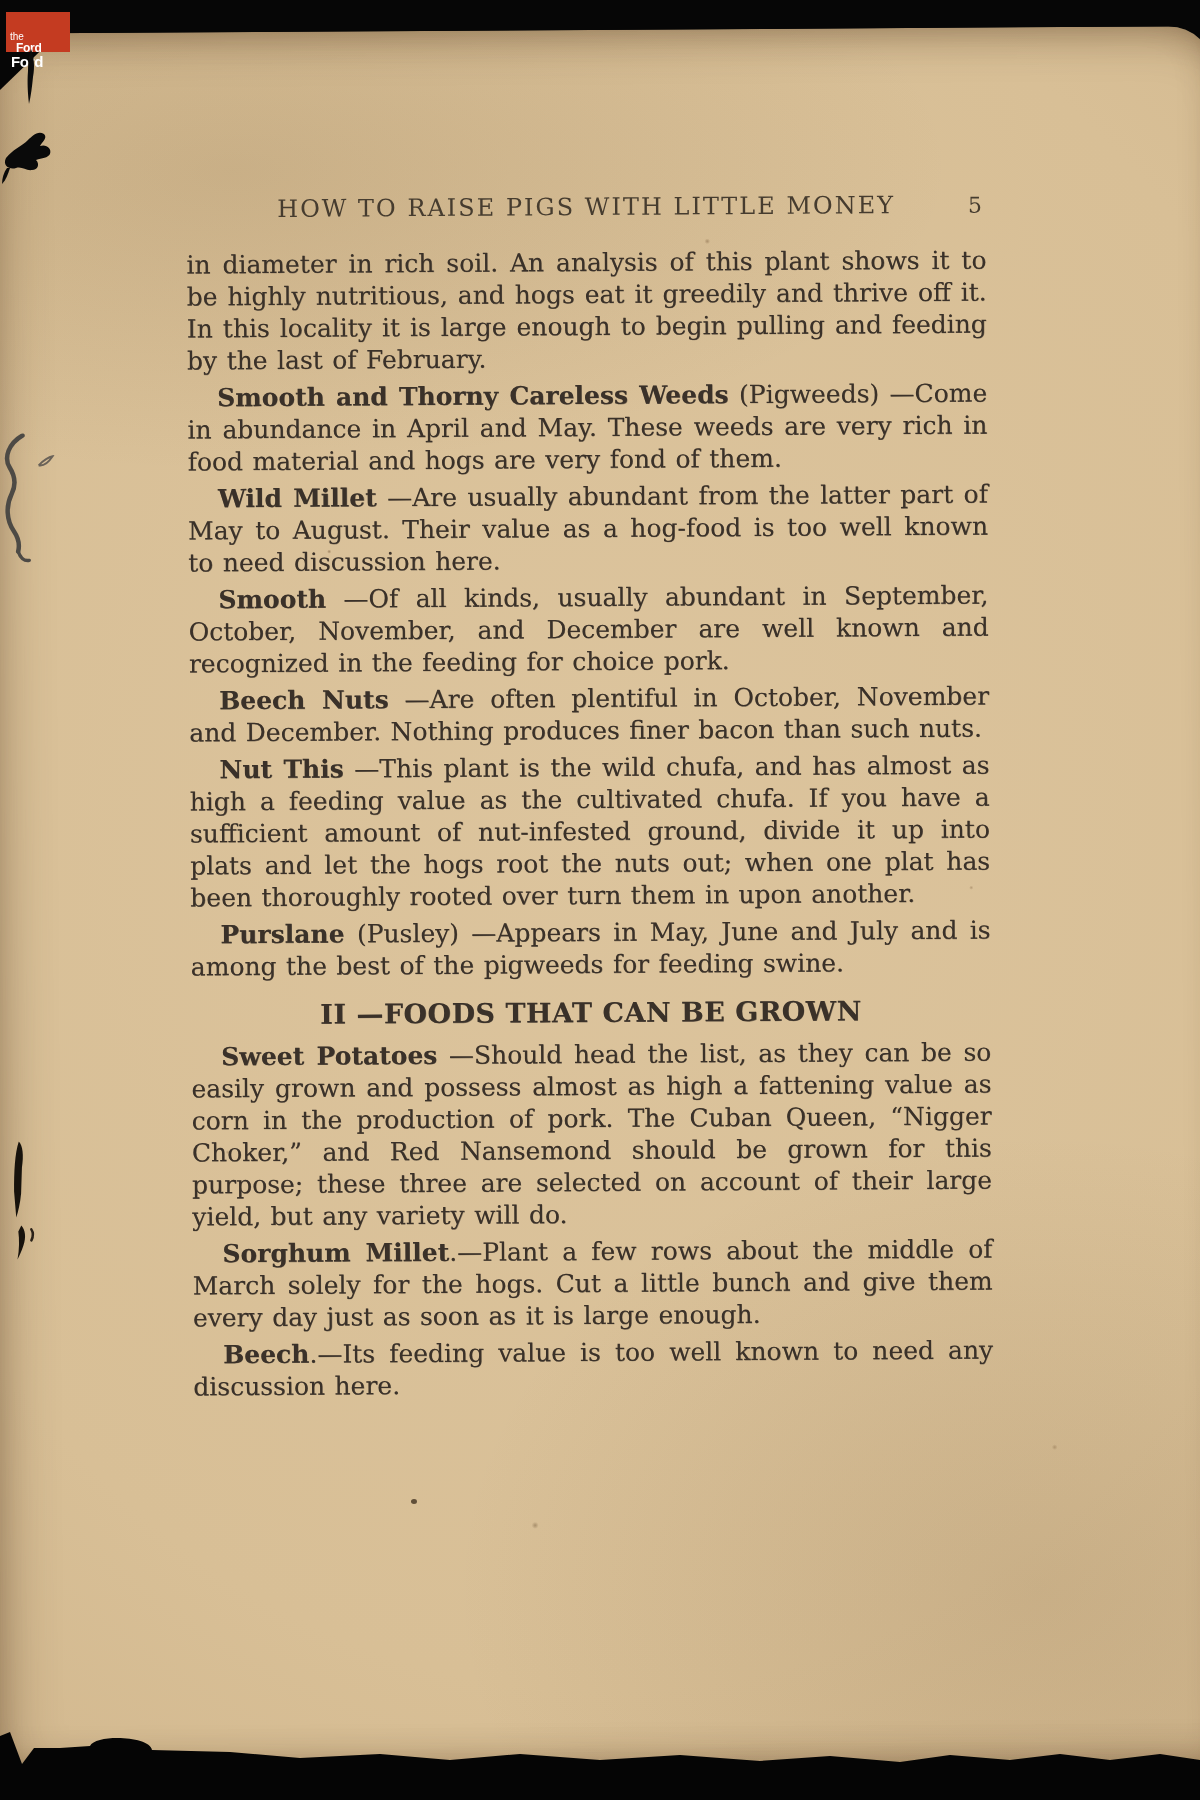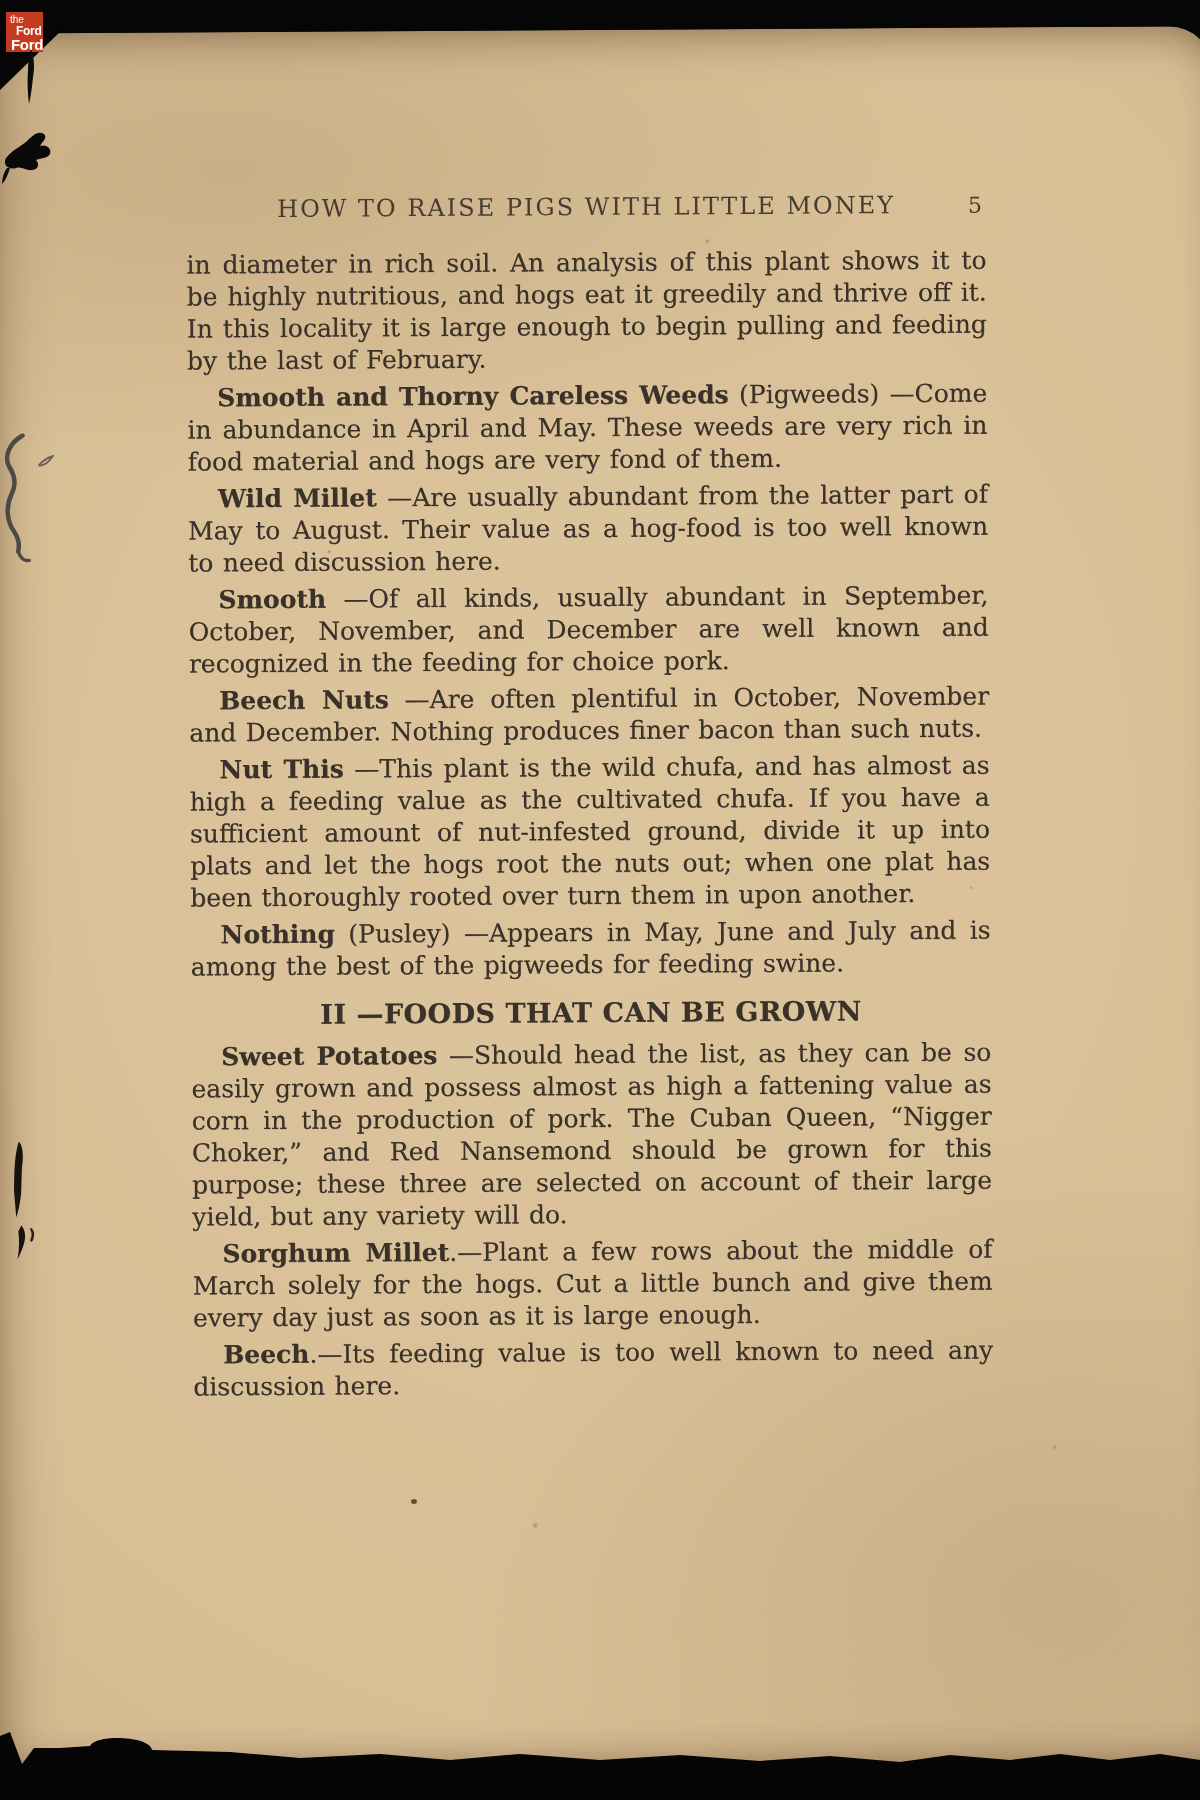--- a/index.html
+++ b/index.html
@@ -88,27 +88,27 @@
     background:#060606;
     clip-path:polygon(0 0,100% 0,0 100%);
     z-index:2;
   }
   .ragged-bottom{
     position:absolute;left:0;bottom:0;width:1200px;height:70px;z-index:3;
   }
 
   
   .logo{
-    position:absolute;left:6px;top:12px;width:37px;height:40px;
+    position:absolute;left:6px;top:12px;width:64px;height:40px;
     background:var(--logo-red);
     color:#fff;
     z-index:6;
     font-family:"Liberation Sans", sans-serif;
     line-height:1;
-    padding:3px 0 0 3px;
+    padding:20px 0 0 3px;
     box-sizing:border-box;
   }
   .logo .l1{display:block;font-size:10px;font-weight:400;margin-left:1px;}
   .logo .l2{display:block;font-size:12px;font-weight:700;margin-left:7px;margin-top:0px;letter-spacing:-0.3px;}
   .logo .l3{display:block;font-size:15px;font-weight:700;margin-left:2px;margin-top:0px;letter-spacing:-0.3px;}
 
   .artifact{position:absolute;z-index:6;}
   .in-paper{z-index:4;}
   .speck{
     position:absolute;width:6px;height:5px;border-radius:50%;
@@ -127,21 +127,21 @@
         <span class="pg-title">HOW TO RAISE PIGS WITH LITTLE MONEY</span>
         <span class="pg-num">5</span>
       </div>
       <div id="blocks">
           <p class="para no-indent">in diameter in rich soil.  An analysis of this plant shows it to be highly nutritious, and hogs eat it greedily and thrive off it.  In this locality it is large enough to begin pulling and feeding by the last of February.</p>
           <p class="para"><b>Smooth and Thorny Careless Weeds</b> (Pigweeds) —Come in abundance in April and May.  These weeds are very rich in food material and hogs are very fond of them.</p>
           <p class="para"><b>Wild Millet</b> —Are usually abundant from the latter part of May to August.  Their value as a hog-food is too well known to need discussion here.</p>
           <p class="para"><b>Smooth</b> —Of all kinds, usually abundant in September, October, November, and December are well known and recognized in the feeding for choice pork.</p>
           <p class="para"><b>Beech Nuts</b> —Are often plentiful in October, November and December.  Nothing produces finer bacon than such nuts.</p>
           <p class="para"><b>Nut This</b> —This plant is the wild chufa, and has almost as high a feeding value as the cultivated chufa.  If you have a sufficient amount of nut-infested ground, divide it up into plats and let the hogs root the nuts out; when one plat has been thoroughly rooted over turn them in upon another.</p>
-          <p class="para"><b>Nothing</b> (Pusley) —Appears in May, June and July and is among the best of the pigweeds for feeding swine.</p>
+          <p class="para"><b>Purslane</b> (Pusley) —Appears in May, June and July and is among the best of the pigweeds for feeding swine.</p>
           <div class="section-heading">II —FOODS THAT CAN BE GROWN</div>
           <p class="para"><b>Sweet Potatoes</b> —Should head the list, as they can be so easily grown and possess almost as high a fattening value as corn in the production of pork.  The Cuban Queen, “Nigger Choker,” and Red Nansemond should be grown for this purpose; these three are selected on account of their large yield, but any variety will do.</p>
           <p class="para"><b>Sorghum Millet</b>.—Plant a few rows about the middle of March solely for the hogs.  Cut a little bunch and give them every day just as soon as it is large enough.</p>
           <p class="para"><b>Beech</b>.—Its feeding value is too well known to need any discussion here.</p>
         </div>
     </div>
 
     <svg class="artifact in-paper" style="left:14px;top:400px;" width="30" height="134" viewBox="0 0 30 134">
       <path d="M20,2 C6,10 1,24 7,34 C12,42 14,50 9,60 C3,72 3,86 11,98 C15,104 17,110 15,118" fill="none" stroke="#4d4a45" stroke-width="4.5" stroke-linecap="round"></path>
       <path d="M15,118 C17,124 21,128 26,127" fill="none" stroke="#4d4a45" stroke-width="3.5" stroke-linecap="round"></path>

